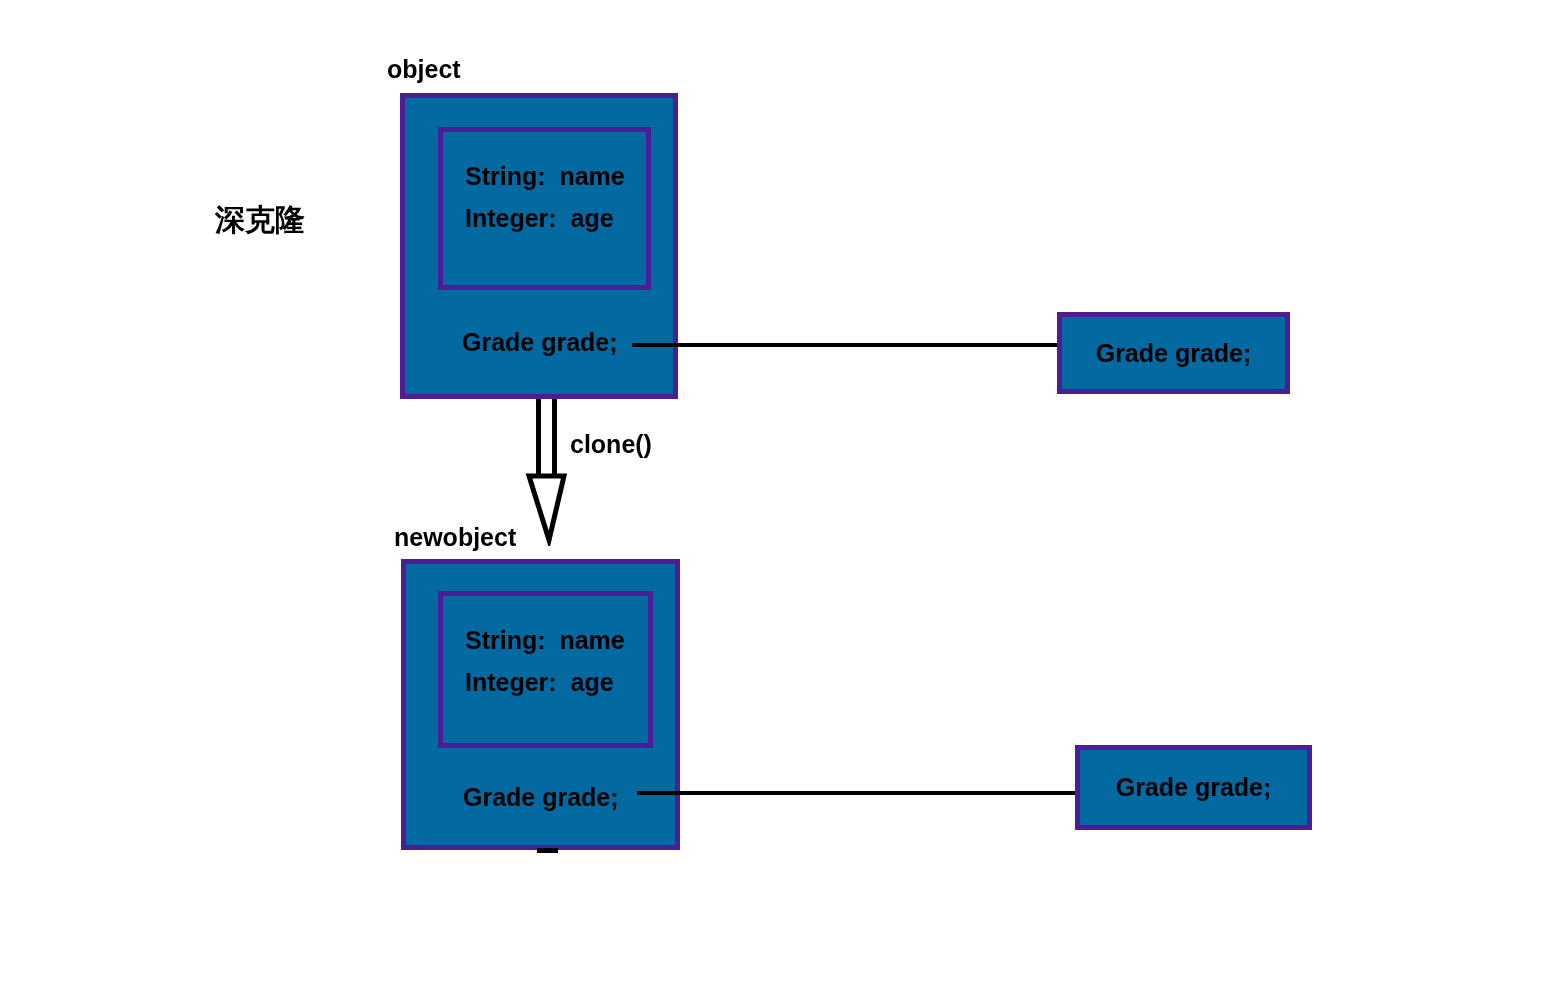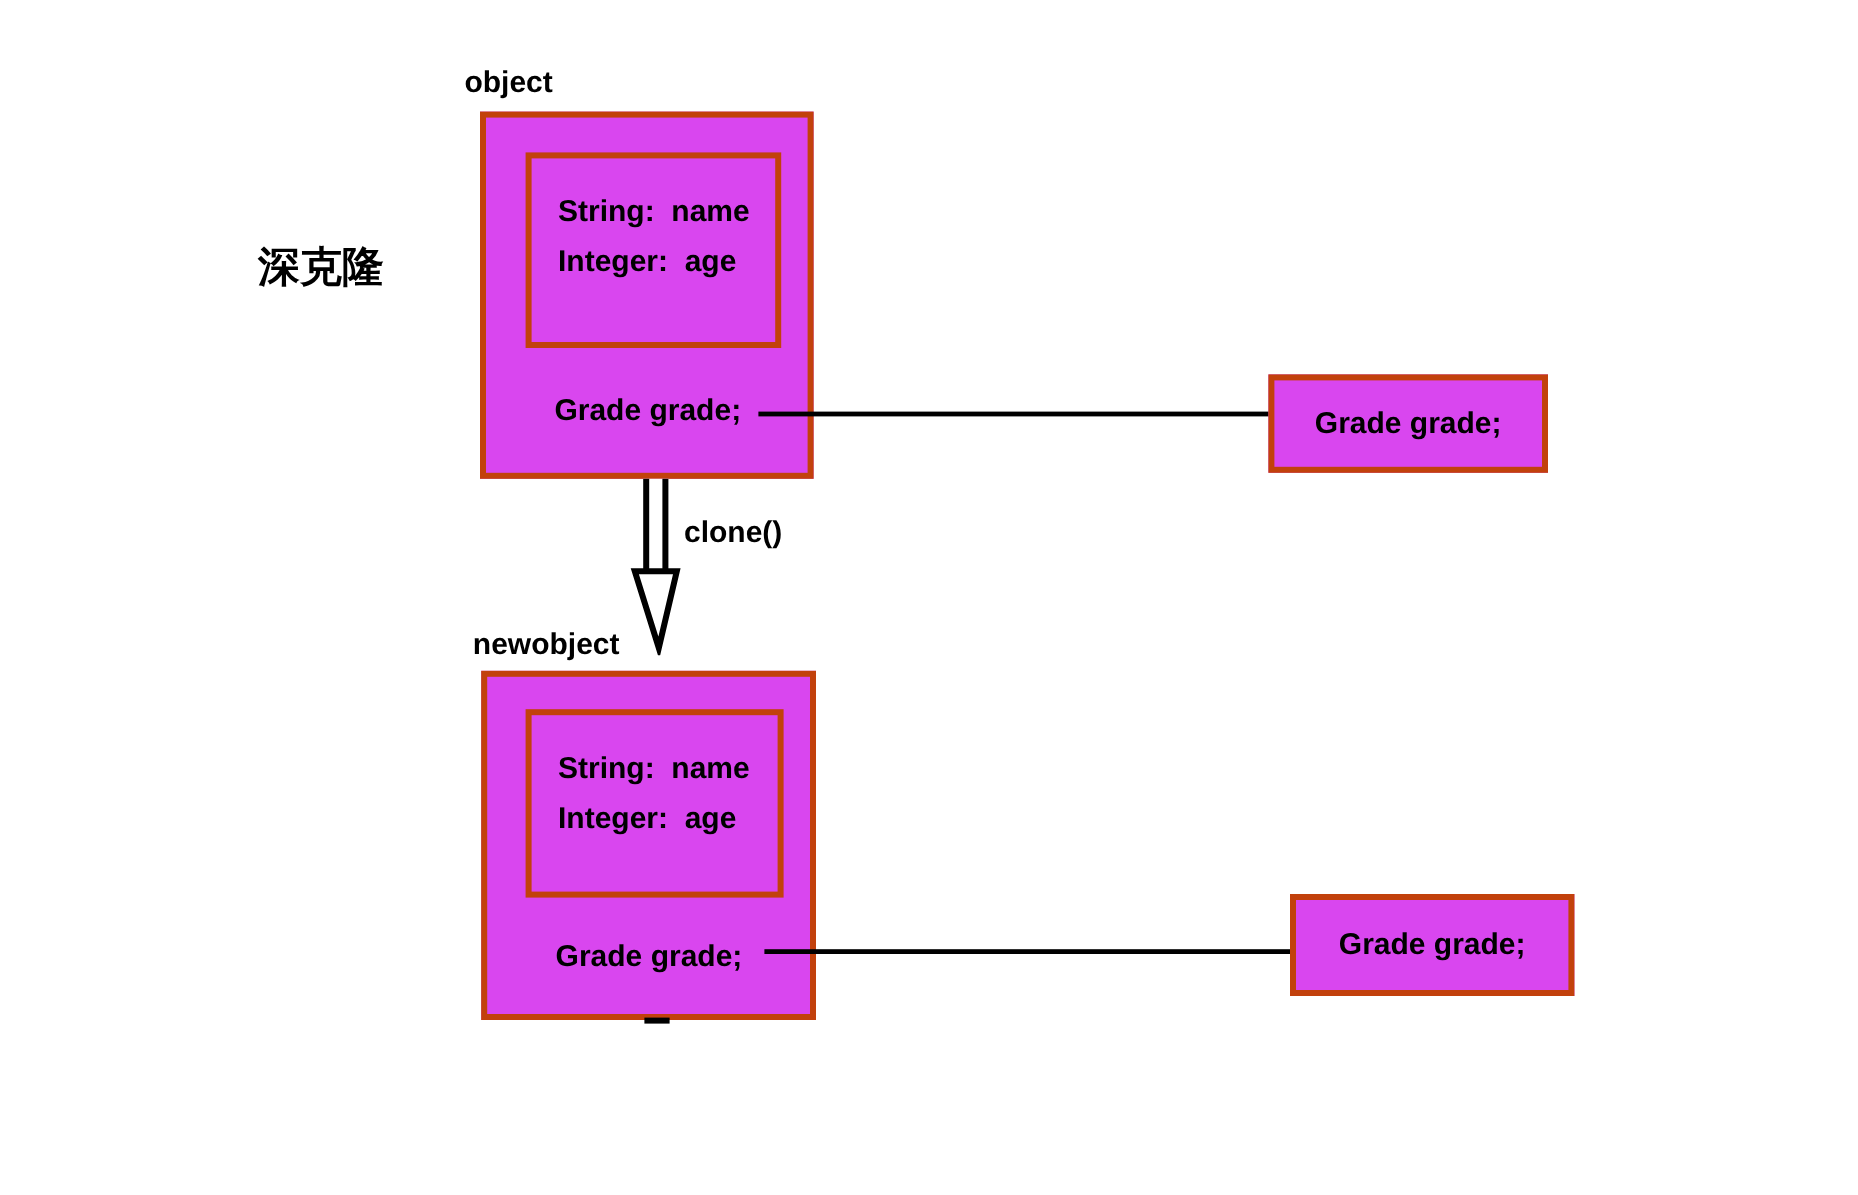--- a/index.html
+++ b/index.html
@@ -18,22 +18,22 @@
   }
   .abs { position: absolute; }
   .txt {
     font-weight: 700;
     font-size: 25px;
     color: #000000;
     white-space: pre;
     line-height: 1;
   }
   .box {
-    border: 5px solid #c2410c;
-    background: #d946ef;
+    border: 5px solid #4c1d95;
+    background: #0369a1;
     box-sizing: border-box;
   }
   .fields {
     padding: 32px 0 0 22px;
   }
   .fields .field-line {
     display: block;
     margin-bottom: 17px;
   }
   .hline {
@@ -45,21 +45,21 @@
     border-left: 5px solid #000000;
     border-right: 5px solid #000000;
     background: #ffffff;
   }
   .refbox {
     display: flex;
     align-items: center;
     justify-content: center;
   }
   .title-cn {
-    font-size: 35px;
+    font-size: 30px;
     font-weight: 700;
   }
 </style>
 </head>
 <body>
 
 <div id="canvas">
 
   <div class="abs txt title-cn" style="left:215px; top:205px;">深克隆</div>
 

